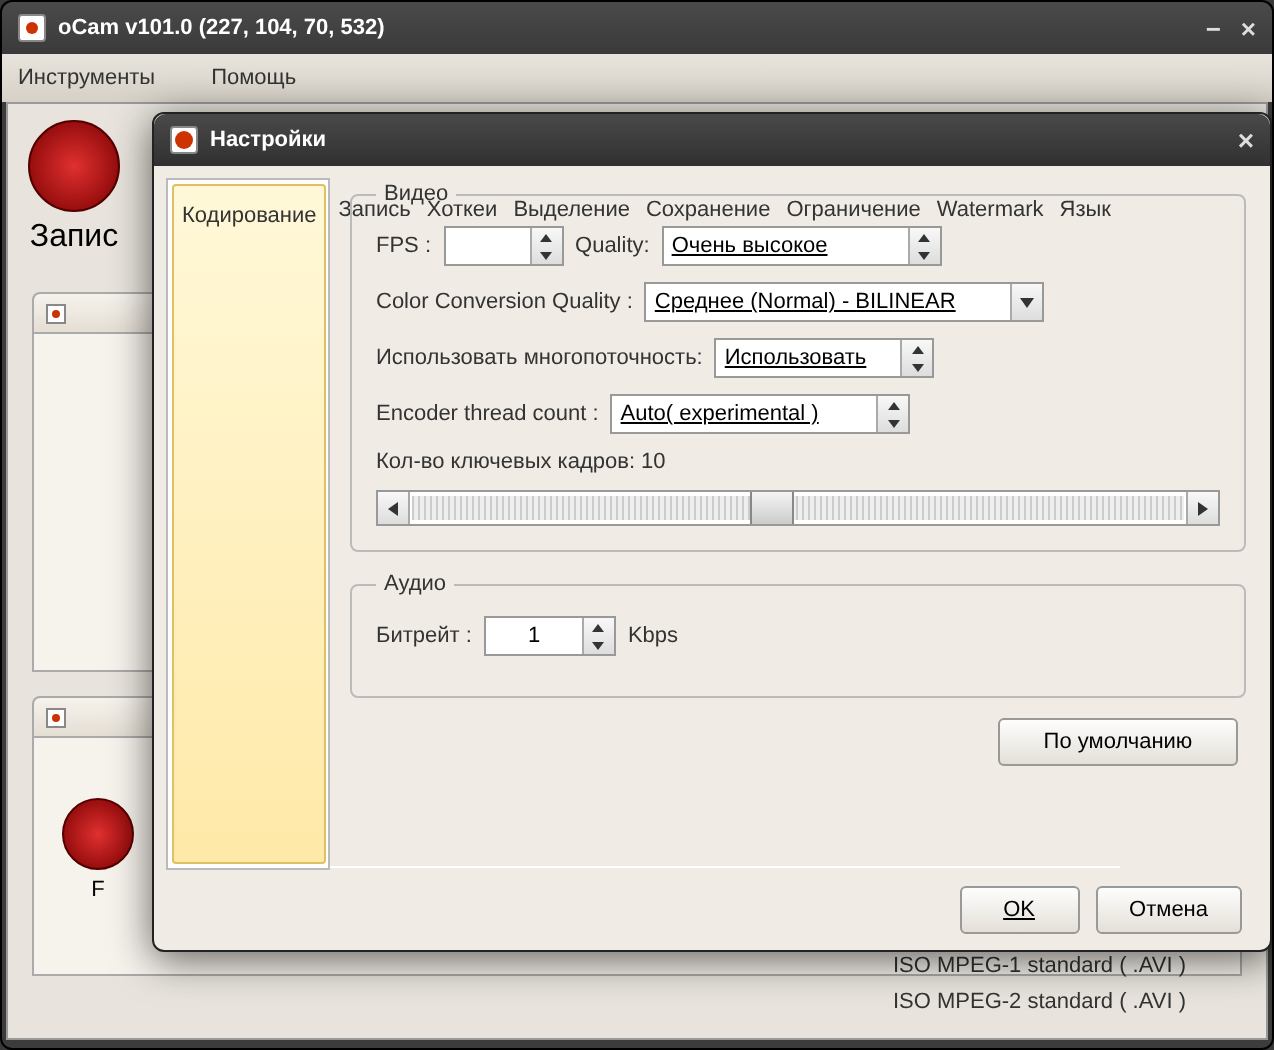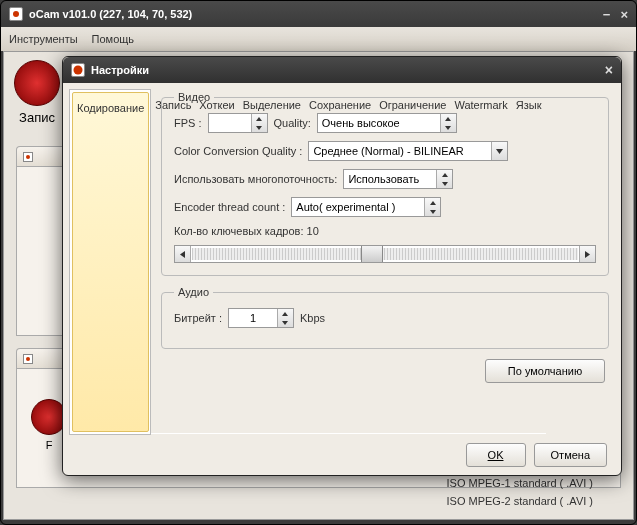--- a/index.html
+++ b/index.html
@@ -5,59 +5,59 @@
   * { box-sizing: border-box; font-family: Tahoma, Arial, sans-serif; font-size: 11px; }
   html, body { margin:0; padding:0; width:637px; height:525px; background:#3a3a3a; overflow:hidden; }
 
   
   .outer-window { position:absolute; left:0; top:0; width:637px; height:525px; background:#3c3c3c; border:1px solid #000; border-radius:6px; }
   .outer-titlebar { height:26px; background:linear-gradient(#4a4a4a,#3a3a3a); border-top-left-radius:6px; border-top-right-radius:6px; display:flex; align-items:center; padding:0 8px; color:#fff; font-weight:bold;}
   .title-icon { width:14px; height:14px; background:#fff; border:1px solid #888; border-radius:2px; margin-right:6px; display:flex; align-items:center; justify-content:center;}
   .title-icon svg{width:8px;height:8px;}
   .outer-controls { margin-left:auto; display:flex; gap:10px; }
   .outer-controls span { color:#ddd; cursor:pointer; font-weight:bold; font-size:13px;}
-  .menubar { height:24px; background:linear-gradient(#e8e4dd,#d6d0c6); display:flex; align-items:center; padding:0 8px; gap:14px;}
+  .menubar { height:24px; background:linear-gradient(#e8e4dd,#d6d0c6); display:flex; align-items:center; padding:0 8px; gap:28px;}
   .menubar span{color:#333; cursor:pointer;}
 
   .main-body { position:relative; background:#e8e4dd; height:calc(100% - 26px - 24px - 4px); margin:0 2px 2px 2px; border:1px solid #999;}
   .record-row{ display:flex; align-items:center; padding:8px 10px;}
   .rec-btn{ width:46px; height:46px; border-radius:23px; background:radial-gradient(#e03030,#7a0000); border:1px solid #500;}
-  .rec-label{ margin-left:0px; margin-top:4px; font-size:13px;}
+  .rec-label{ margin-left:0px; margin-top:4px; font-size:16px;}
 
   .panel-tab{ position:absolute; left:12px; width:180px; height:20px; background:linear-gradient(#f6f2ec,#e4ded4); border:1px solid #aaa; border-bottom:none; border-top-left-radius:4px; border-top-right-radius:4px; display:flex; align-items:center; padding:0 6px; gap:4px;}
   .panel-tab .sq{width:10px; height:10px; background:#fff; border:1px solid #888; display:flex; align-items:center; justify-content:center;}
   .panel-tab .sq .d{ width:4px;height:4px;background:#cc3300;border-radius:50%;}
   .panel-body{ position:absolute; left:12px; right:12px; background:#f6f2ec; border:1px solid #aaa; }
 
   .bg-list { position:absolute; right:40px; bottom:12px; display:flex; flex-direction:column; gap:6px;}
   .bg-list div{color:#333;}
 
   
-  .dialog { position:absolute; left:62px; top:56px; width:560px; height:420px; background:#f0ece5; border:1px solid #222; border-radius:6px; box-shadow:0 4px 20px rgba(0,0,0,0.6); }
+  .dialog { position:absolute; left:76px; top:56px; width:560px; height:420px; background:#f0ece5; border:1px solid #222; border-radius:6px; box-shadow:0 4px 20px rgba(0,0,0,0.6); }
   .dlg-title { height:26px; background:linear-gradient(#4a4a4a,#303030); color:#fff; display:flex; align-items:center; padding:0 8px; border-top-left-radius:6px; border-top-right-radius:6px; font-weight:bold;}
   .dlg-title .ic{width:14px;height:14px;background:#fff;border:1px solid #888;border-radius:2px;margin-right:6px;display:flex;align-items:center;justify-content:center;}
   .dlg-close{margin-left:auto;color:#ddd;font-size:14px;cursor:pointer;font-weight:bold;}
   .dlg-body{ display:flex; height:calc(100% - 26px - 40px); }
   .side-tabs{ width:82px; background:#fff; border:1px solid #bbb; margin:6px 0 0 6px; display:flex; flex-direction:row;}
   .side-tabs div{ padding:9px 4px; text-align:center; color:#333; cursor:pointer; border-bottom:1px solid #fff;}
   .side-tabs div.selected{ background:linear-gradient(#fff8d8,#ffe9a8); border:1px solid #e0c060; border-radius:2px; margin:2px;}
   .content{ flex:1; padding:8px 12px 4px 10px; }
 
   fieldset{ border:1px solid #bbb; border-radius:4px; margin:0 0 10px 0; padding:10px 12px 12px 12px;}
   legend{ padding:0 4px; color:#333;}
   .row{ display:flex; align-items:center; gap:6px; margin-bottom:8px; flex-wrap:wrap;}
   label{color:#333;}
 
   .input, .combo, .spinner { height:20px; background:#fff; border:1px solid #999; display:inline-flex; align-items:center;}
   .spinner{ position:relative; }
   .spinner input{ border:none; width:32px; height:18px; padding:0 21px; outline:none;}
   .spinner .arrows, .combo .arrows{ width:16px; height:100%; border-left:1px solid #aaa; background:linear-gradient(#f8f8f8,#ddd); display:flex; flex-direction:column; cursor:pointer;}
   .arrows .up, .arrows .down{flex:1; display:flex; align-items:center; justify-content:center;}
   .arrows svg{width:6px;height:4px;}
-  .combo .txt{ padding:0 4px; white-space:nowrap; overflow:hidden;}
+  .combo .txt{ padding:0 4px; white-space:nowrap; overflow:hidden;text-decoration:underline;}
   .combo .drop{ width:16px; height:100%; border-left:1px solid #aaa; background:linear-gradient(#f8f8f8,#ddd); display:flex; align-items:center; justify-content:center; cursor:pointer;}
   .combo .drop svg{width:7px;height:5px;}
 
   .slider-wrap{ position:relative; height:18px; background:#fff; border:1px solid #999; width:100%;}
   .slider-btn{ position:absolute; top:0; width:16px; height:16px; background:linear-gradient(#f8f8f8,#ddd); border-left:1px solid #aaa; border-right:1px solid #aaa; display:flex;align-items:center;justify-content:center;}
   .slider-btn svg{width:5px;height:7px;}
   .slider-btn.l{left:0; border-left:none;}
   .slider-btn.r{right:0; border-right:none;}
   .slider-track{ position:absolute; left:17px; right:17px; top:2px; height:12px; background:repeating-linear-gradient(90deg,#ccc 0,#ccc 1px,#eee 1px,#eee 3px);}
   .slider-thumb{ position:absolute; top:0; height:16px; width:22px; background:linear-gradient(#f4f4f4,#ccc); border:1px solid #888; border-top:none; border-bottom:none;}

